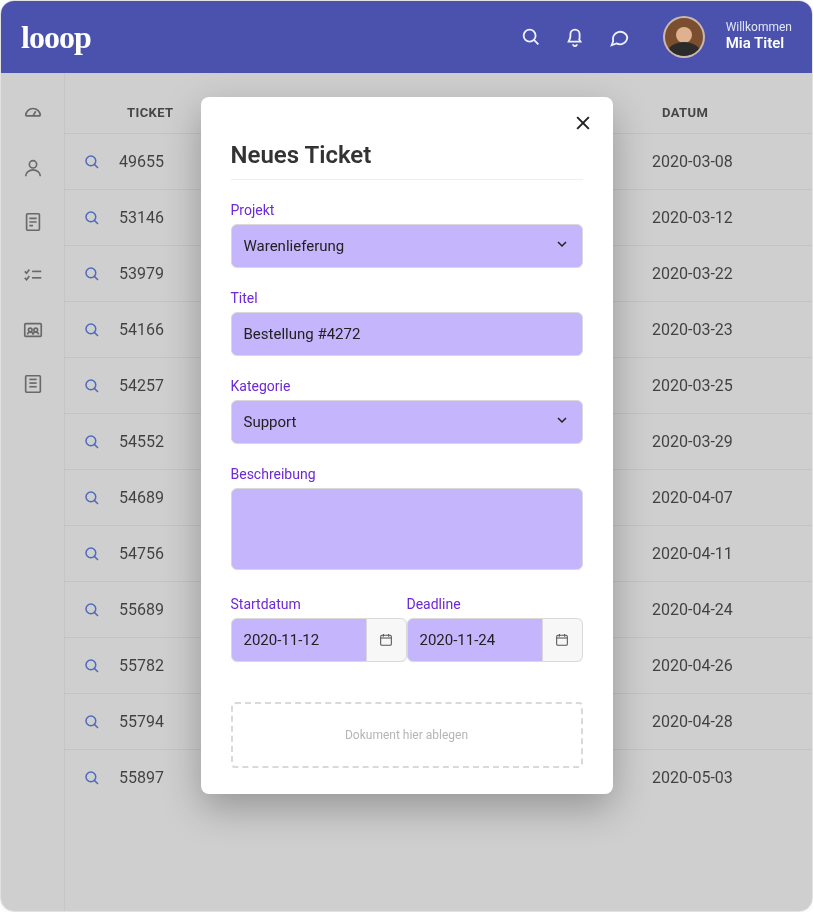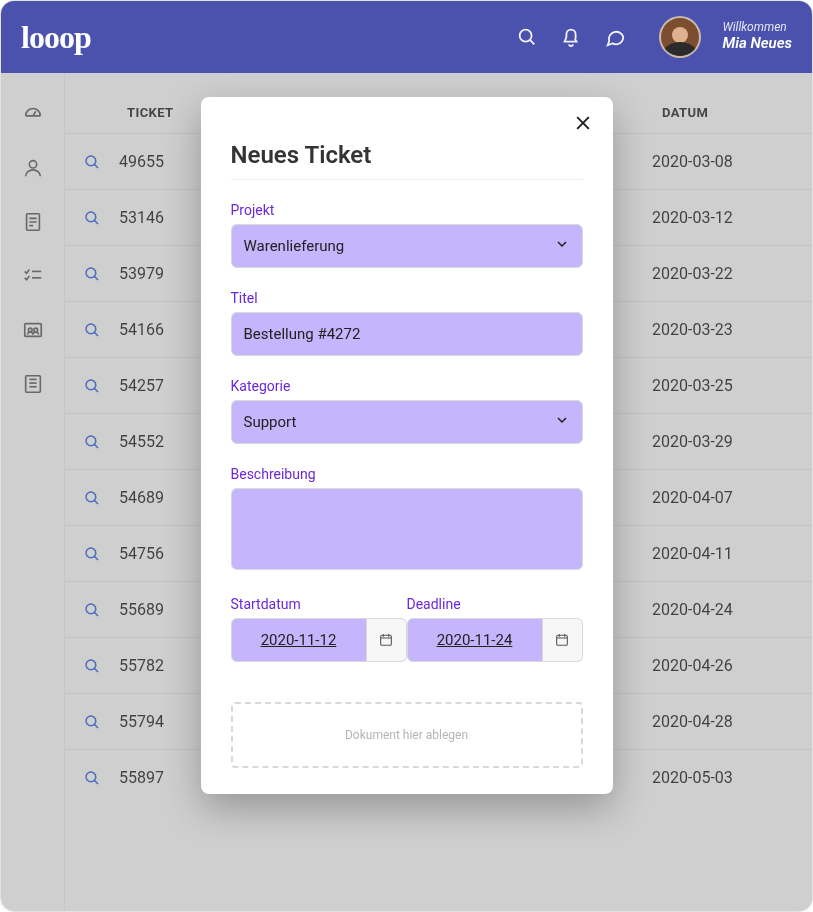--- a/index.html
+++ b/index.html
@@ -5,21 +5,21 @@
   * { box-sizing: border-box; margin: 0; padding: 0; font-family: -apple-system, BlinkMacSystemFont, "Segoe UI", Roboto, Helvetica, Arial, sans-serif; }
   html, body { width: 813px; height: 912px; overflow: hidden; background: #fff; }
   .app { width: 813px; height: 912px; position: relative; border-radius: 14px; overflow: hidden; border: 1px solid #e2e2e2; box-shadow: 0 1px 4px rgba(0,0,0,0.05); }
 
   
   .topbar { height: 72px; background: #4a52ad; display: flex; align-items: center; padding: 0 20px; color: #fff; gap: 20px; }
   .logo { font-family: "Comic Sans MS", "Brush Script MT", cursive; font-size: 32px; font-weight: 700; letter-spacing: -1px; }
   .topbar-spacer { flex: 1; }
   .topbar-icon { width: 24px; height: 24px; display:flex; align-items:center; justify-content:center; opacity: .92; cursor:pointer; }
   .topbar-icon svg { width: 22px; height: 22px; stroke: #fff; fill: none; stroke-width: 2; }
-  .user-block { display:flex; align-items:center; gap: 21px; margin-left: 12px; font-style: italic; }
+  .user-block { display:flex; align-items:center; gap: 21px; margin-left: 12px; }
   .avatar { width: 42px; height: 42px; border-radius: 50%; background: #7b4e30; border: 2px solid rgba(255,255,255,.6); position:relative; overflow:hidden; }
   .avatar::before { content:""; position:absolute; left:50%; top:9px; transform:translateX(-50%); width:16px; height:16px; border-radius:50%; background:#e0b18e; }
   .avatar::after { content:""; position:absolute; left:50%; bottom:-10px; transform:translateX(-50%); width:34px; height:24px; border-radius:50% 50% 0 0; background:#2b2b2b; }
   .user-text { display:flex; flex-direction:column; line-height:1.15; }
   .user-welcome { font-size: 12px; opacity:.85; }
   .user-name { font-size: 15px; font-weight:600; }
 
   
   .body { position:absolute; top:72px; bottom:0; left:0; right:0; display:flex; background:#fff;border-radius:22px; }
   .sidebar { width:64px; background:#fff; border-right:1px solid #f1f1f1; display:flex; flex-direction:column; align-items:center; padding-top:28px; gap:28px; }
@@ -54,21 +54,21 @@
   .field-label { font-size:14px; font-weight:400; color:#6d28d9; margin-bottom:6px; display:block; }
   .select, .input, .textarea, .dateinput { width:100%; border:1px solid #d9d9d9; border-radius:6px; font-size:15px; color:#222; padding: 10px 12px; background:#c4b5fd; }
   .select { display:flex; align-items:center; justify-content:space-between; height:44px; cursor:pointer; }
   .select-chevron svg { width:16px; height:16px; stroke:#222; stroke-width:2.2; fill:none; }
   .input { height:44px; }
   .textarea { height:82px; resize:none; }
 
   .field-row { display:flex; margin-top:22px; }
   .field-row .field { margin-top:0; flex:1; }
   .date-wrap { display:flex; }
-  .dateinput { flex:1; border-radius:6px 0 0 6px; text-align:center; height:44px;text-decoration:underline; }
+  .dateinput { flex:1; border-radius:6px 0 0 6px; height:44px; }
   .date-btn { width:40px; height:44px; border:1px solid #d9d9d9; border-left:none; border-radius:0 6px 6px 0; background:#f7f7f7; display:flex; align-items:center; justify-content:center; cursor:pointer; }
   .date-btn svg { width:16px; height:16px; stroke:#555; fill:none; stroke-width:1.6; }
 
   .dropzone { margin-top:40px; margin-bottom:18px; border:2px dashed #d9d9d9; border-radius:4px; height:66px; display:flex; align-items:center; justify-content:center; color:#b5b5b5; font-size:12px; cursor:pointer; }
 </style>
 </head>
 <body>
 
 <div class="app">
 
@@ -89,21 +89,21 @@
     </div>
     <div class="topbar-icon">
       <svg viewBox="0 0 24 24">
           <path d="M21 12a8 8 0 0 1-11.8 7L4 21l1.6-4.4A8 8 0 1 1 21 12z"></path>
         </svg>
     </div>
     <div class="user-block">
       <div class="avatar"></div>
       <div class="user-text">
         <span class="user-welcome">Willkommen</span>
-        <span class="user-name">Mia Neues</span>
+        <span class="user-name">Mia Titel</span>
       </div>
     </div>
   </div>
 
   <div class="body">
 
     <div class="sidebar">
       <div class="sidebar-item">
         <svg viewBox="0 0 24 24">
             <path d="M4 14a8 8 0 0 1 16 0"></path>

